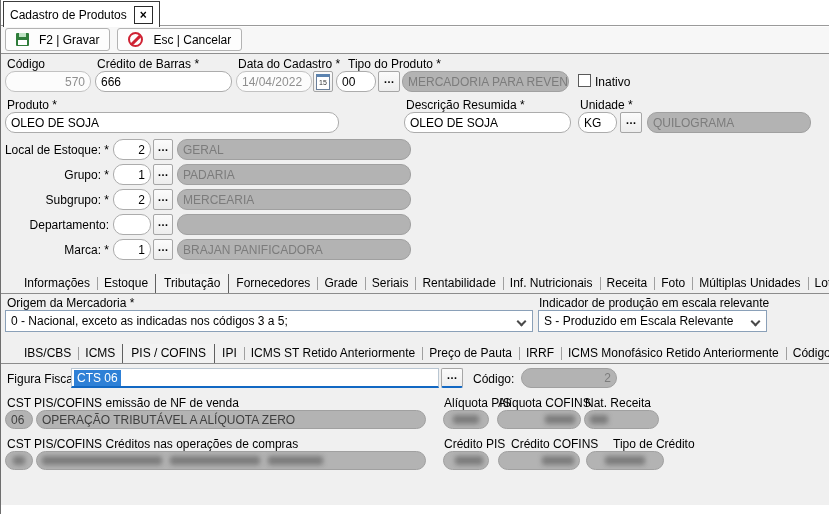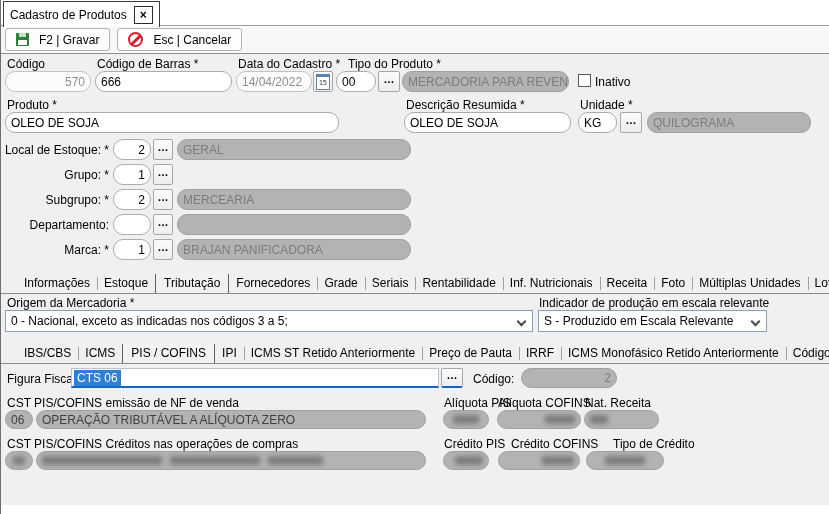--- a/index.html
+++ b/index.html
@@ -81,21 +81,21 @@
       <span class="icon-cancel"></span>
       <span>Esc | Cancelar</span>
     </button>
   </div>
 
   <div class="form">
 
     <span class="lbl" style="left:6px;top:3px">Código</span>
     <div class="fld ro right" style="left:4px;top:17px;width:86px">570</div>
 
-    <span class="lbl" style="left:96px;top:3px">Código de Barras *</span>
+    <span class="lbl" style="left:96px;top:3px">Crédito de Barras *</span>
     <div class="fld" style="left:94px;top:17px;width:137px">666</div>
 
     <span class="lbl" style="left:237px;top:3px">Data do Cadastro *</span>
     <div class="fld ro" style="left:235px;top:17px;width:76px">14/04/2022</div>
     <div class="calbtn" style="left:312px;top:17px">
       <span class="cal">15</span>
     </div>
 
     <span class="lbl" style="left:347px;top:3px">Tipo do Produto *</span>
     <div class="fld" style="left:335px;top:17px;width:40px">00</div>
@@ -117,20 +117,21 @@
     <div class="fld grey" style="left:646px;top:58px;width:164px">QUILOGRAMA</div>
 
     <span class="lbl" style="left:0;top:89px;width:108px;text-align:right">Local de Estoque: *</span>
     <div class="fld right" style="left:112px;top:85px;width:38px">2</div>
     <div class="dots" style="left:152px;top:85px;width:20px">…</div>
     <div class="fld grey" style="left:176px;top:85px;width:234px">GERAL</div>
 
     <span class="lbl" style="left:0;top:114px;width:108px;text-align:right">Grupo: *</span>
     <div class="fld right" style="left:112px;top:110px;width:38px">1</div>
     <div class="dots" style="left:152px;top:110px;width:20px">…</div>
+    <div class="fld grey" style="left:176px;top:110px;width:234px">PADARIA</div>
 
     <span class="lbl" style="left:0;top:139px;width:108px;text-align:right">Subgrupo: *</span>
     <div class="fld right" style="left:112px;top:135px;width:38px">2</div>
     <div class="dots" style="left:152px;top:135px;width:20px">…</div>
     <div class="fld grey" style="left:176px;top:135px;width:234px">MERCEARIA</div>
 
     <span class="lbl" style="left:0;top:164px;width:108px;text-align:right">Departamento:</span>
     <div class="fld right" style="left:112px;top:160px;width:38px"></div>
     <div class="dots" style="left:152px;top:160px;width:20px">…</div>
     <div class="fld grey" style="left:176px;top:160px;width:234px"></div>

